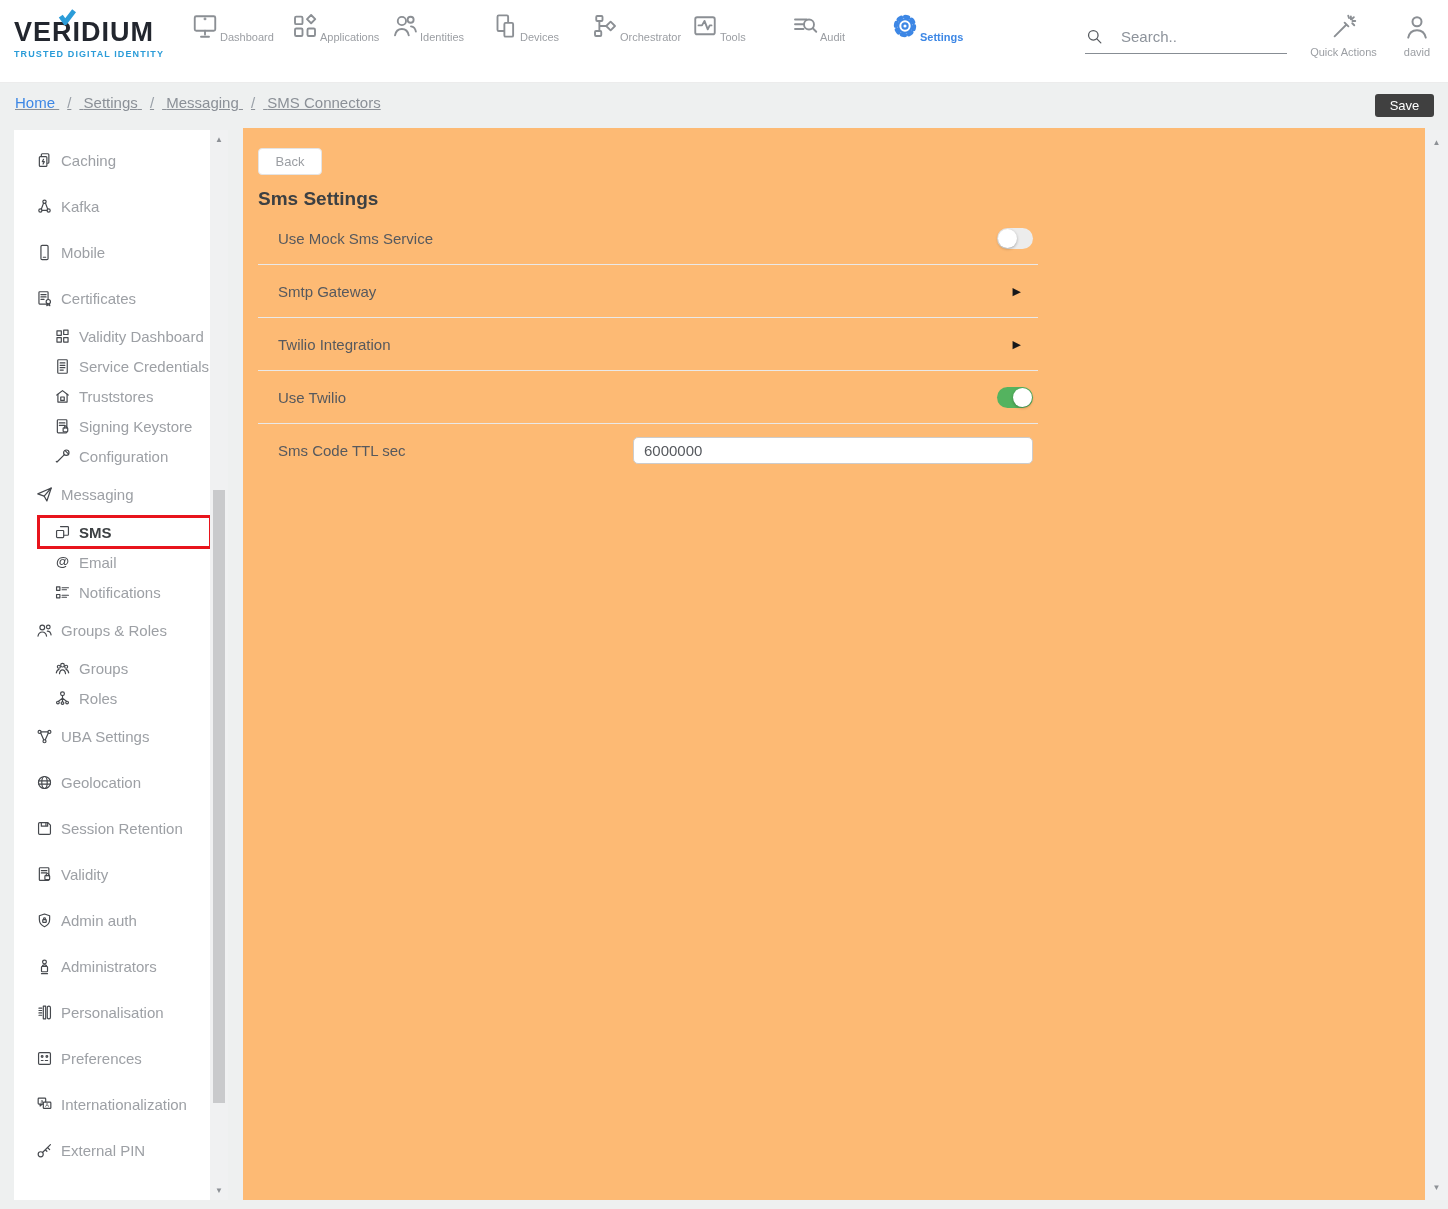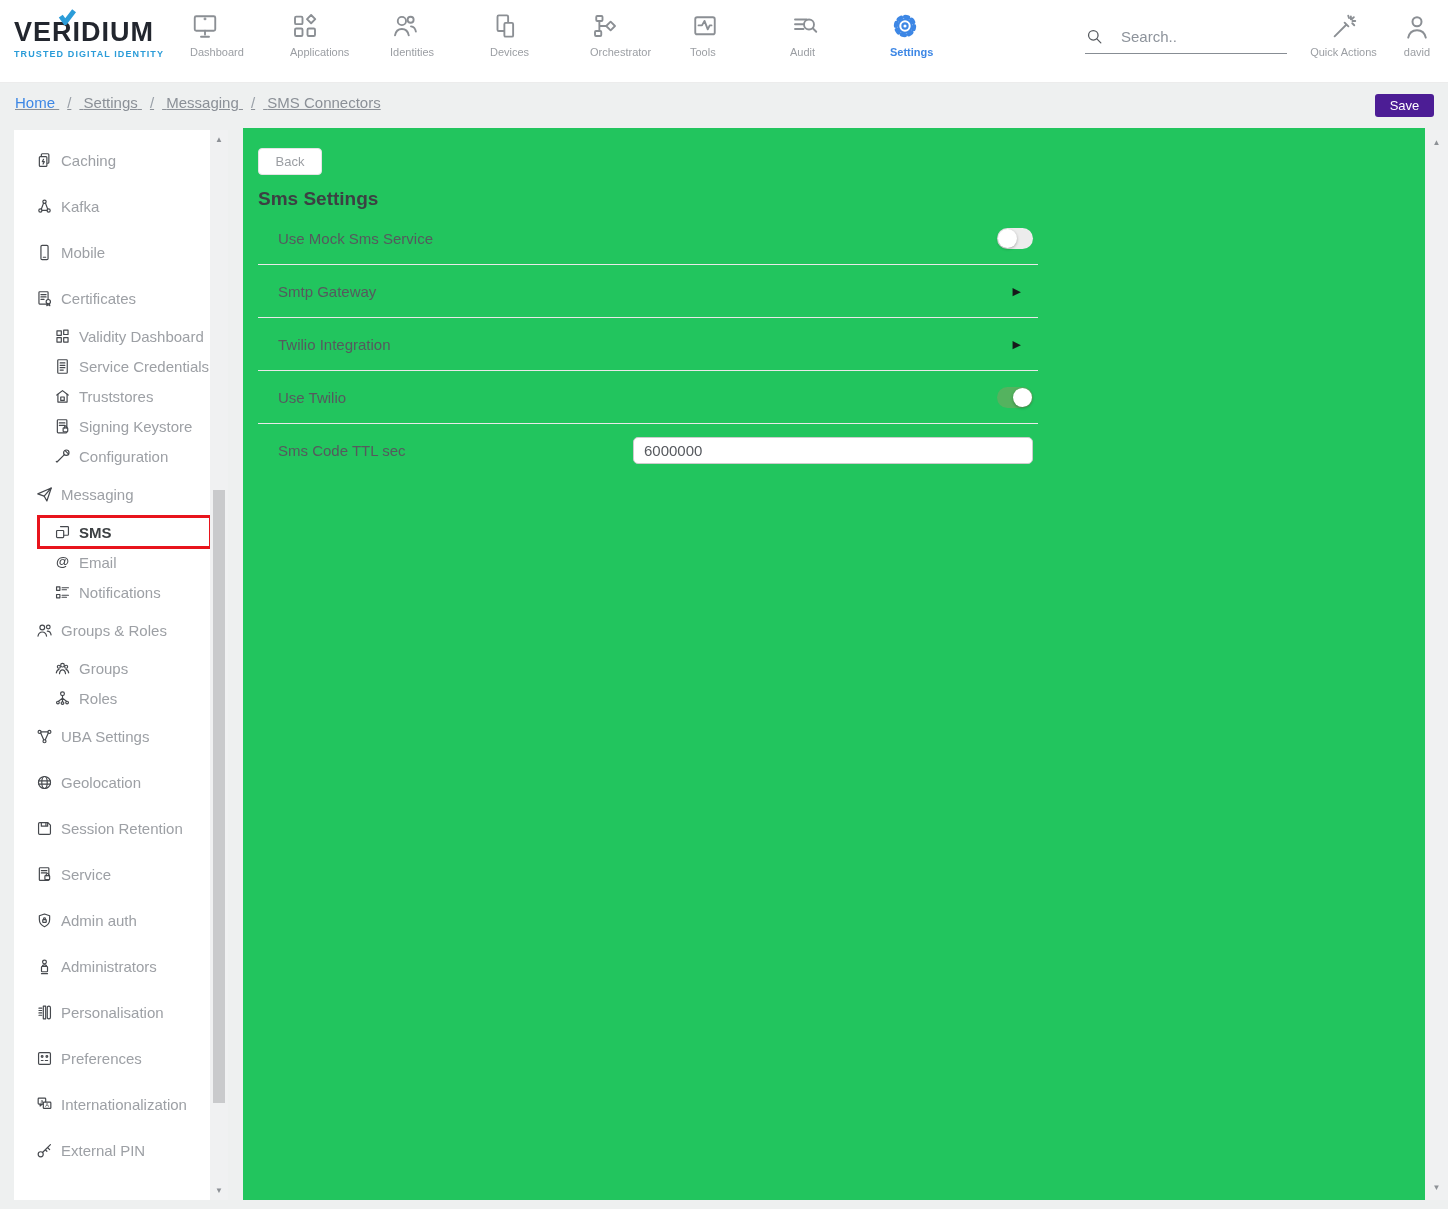--- a/index.html
+++ b/index.html
@@ -11,53 +11,53 @@
     overflow:hidden;
     color:#55595e;
   }
   
   .topbar { position:absolute; left:0; top:0; width:1448px; height:83px; background:#fff; border-bottom:1px solid #ececec; z-index:5; }
   .logo { position:absolute; left:14px; top:13px; cursor:pointer; }
   .brand { font-size:27px; font-weight:bold; color:#22262e; letter-spacing:1px; line-height:1.1; padding-top:5px; }
   .logo-check { position:absolute; left:44px; top:-4px; }
   .tagline { font-size:9px; font-weight:bold; color:#2b9cd8; letter-spacing:1.1px; margin-top:1px; }
   .topnav { position:absolute; left:190px; top:9px; display:flex; }
-  .nav-item { width:100px; display:flex; flex-direction:column; align-items:flex-start; cursor:pointer; color:#8b8f94; }
+  .nav-item { width:100px; display:flex; flex-direction:row; align-items:flex-end; cursor:pointer; color:#8b8f94; }
   .nav-icon { height:34px; display:flex; align-items:center; justify-content:center; }
   .nav-label { font-size:11px; color:#9b9ea3; margin-top:3px; }
   .nav-item.active { color:#3d87e5; }
   .nav-item.active .nav-label { color:#3d87e5; font-weight:bold; }
   .search-box { position:absolute; left:1085px; top:27px; width:202px; display:flex; align-items:center; border-bottom:1px solid #878d94; padding-bottom:7px; color:#55595e; }
   .search-box input { border:none; outline:none; font-size:15px; color:#55595e; width:150px; margin-left:17px; font-family:inherit; background:transparent; }
   .search-box input::placeholder { color:#8d939b; }
   .tb-mini { position:absolute; top:10px; display:flex; flex-direction:column; align-items:center; cursor:pointer; color:#8b8f94; }
   .tb-mini .nav-label { margin-top:2px; }
   .qa { left:1301px; width:85px; }
   .usr { left:1393px; width:48px; }
   
   .crumbs { position:absolute; left:15px; top:94px; font-size:15px; color:#8b9097; z-index:4;text-decoration:underline; }
   .crumb { cursor:pointer; }
   .crumb-home { color:#3d87e5; }
   .crumb-sep { padding:0 8px; color:#9aa0a8; }
-  .save-btn { position:absolute; left:1375px; top:94px; width:59px; height:23px; background:#4c1d95; color:#fff; font-size:13px; border:none; border-radius:3px; font-family:inherit; cursor:pointer; z-index:4; }
+  .save-btn { position:absolute; left:1375px; top:94px; width:59px; height:23px; background:#404040; color:#fff; font-size:13px; border:none; border-radius:3px; font-family:inherit; cursor:pointer; z-index:4; }
   
   .sidebar { position:absolute; left:14px; top:130px; width:214px; height:1070px; background:#fff; overflow:hidden; }
   .side-list { padding-top:7px; }
   .side-item { position:relative; display:flex; align-items:center; cursor:pointer; }
   .side-item.lvl0 { height:46px; padding-left:20px; }
   .side-item.lvl1 { height:30px; padding-left:38px; }
   .side-icon { width:20px; height:20px; color:#45484d; margin-right:7px; flex:0 0 20px; display:flex; align-items:center; justify-content:center; }
   .side-label { font-size:15px; color:#9da0a5; white-space:nowrap; }
   .side-item.selected .side-label { color:#3c4043; font-weight:bold; }
   .side-item.selected::before { content:""; position:absolute; left:23px; right:16px; top:-2px; bottom:-2px; border:3px solid #e8141c; }
   .side-scroll { position:absolute; right:0; top:0; width:18px; height:100%; background:#f0f1f2; }
   .scroll-arrow { position:absolute; left:0; width:18px; text-align:center; font-size:8px; color:#8d9196; cursor:pointer; }
   .side-thumb { position:absolute; left:3px; width:12px; top:360px; height:613px; background:#c9cacc; cursor:pointer; }
   
-  .content { position:absolute; left:243px; top:128px; width:1182px; height:1072px; background:#22c55e; }
+  .content { position:absolute; left:243px; top:128px; width:1182px; height:1072px; background:#fdba74; }
   .back-btn { margin:20px 0 0 15px; width:64px; height:27px; border:1px solid #e4e4e4; border-radius:4px; background:#fff; color:#9b9ea3; font-size:13px; font-family:inherit; cursor:pointer; }
   .content-title { margin:13px 0 0 15px; font-size:19px; font-weight:bold; color:#3c4043; }
   .rows { margin:2px 0 0 15px; width:780px; }
   .setting-row { display:flex; align-items:center; justify-content:space-between; height:53px; border-bottom:1px solid #e9e9e9; padding:0 5px 0 20px;gap:20px; }
   .setting-row:last-child { border-bottom:none; }
   .row-label { font-size:15px; color:#56595e; }
   .toggle { width:36px; height:21px; border-radius:11px; background:#ececec; position:relative; cursor:pointer; flex:0 0 36px; }
   .toggle .knob { position:absolute; top:1px; left:1px; width:19px; height:19px; background:#fff; border-radius:50%; box-shadow:0 1px 3px rgba(0,0,0,.3); }
   .toggle.on { background:#54b35f; }
   .toggle.on .knob { left:auto; right:1px; }
@@ -403,21 +403,21 @@
       </div>
       <div class="side-item lvl0">
         <span class="side-icon">
           <svg width="19" height="19" viewBox="0 0 24 24" stroke="currentColor" fill="none" stroke-width="1.5" stroke-linecap="round" stroke-linejoin="round">
             <rect x="5.5" y="3.5" width="12" height="16" rx="1"></rect>
             <path d="M8 7h7M8 10h7"></path>
             <rect x="12.5" y="13.5" width="6" height="5" rx="0.8" fill="#fff"></rect>
             <path d="M14.2 13.5v-1.2a1.6 1.6 0 013.2 0v1.2"></path>
           </svg>
         </span>
-        <span class="side-label">Service</span>
+        <span class="side-label">Validity</span>
       </div>
       <div class="side-item lvl0">
         <span class="side-icon">
           <svg width="19" height="19" viewBox="0 0 24 24" stroke="currentColor" fill="none" stroke-width="1.5" stroke-linecap="round" stroke-linejoin="round">
             <path d="M12 3.8l6.5 2.2v4.8c0 4.3-2.6 7.4-6.5 9-3.9-1.6-6.5-4.7-6.5-9V6z"></path>
             <rect x="9.8" y="10.8" width="4.4" height="3.6" rx="0.6"></rect>
             <path d="M10.9 10.8V9.6a1.1 1.1 0 012.2 0v1.2"></path>
           </svg>
         </span>
         <span class="side-label">Admin auth</span>

